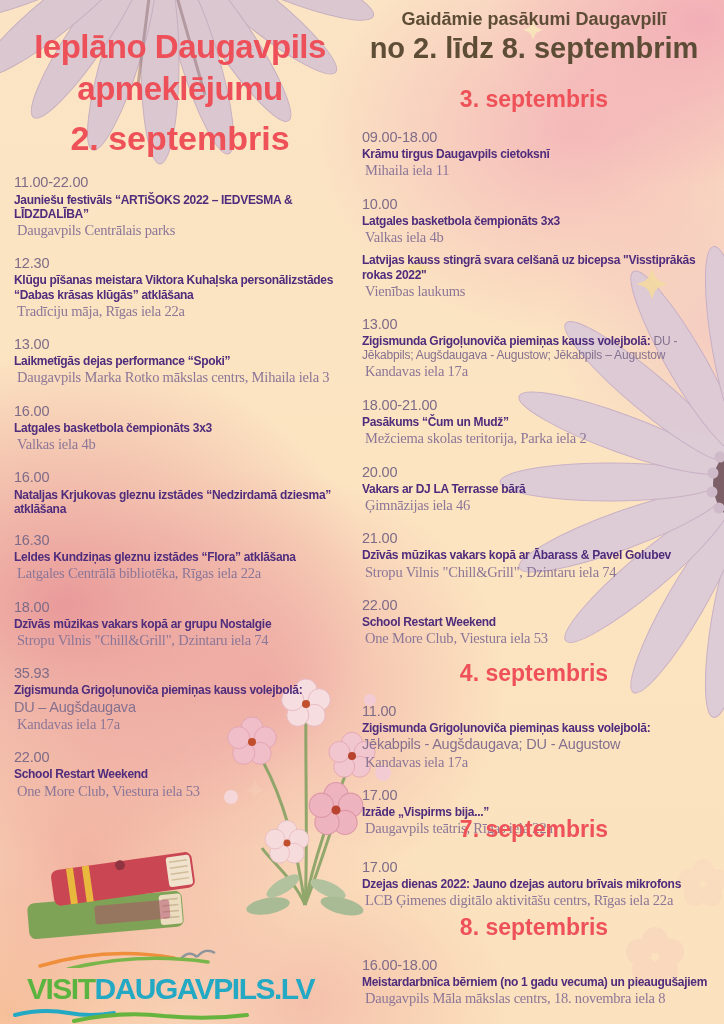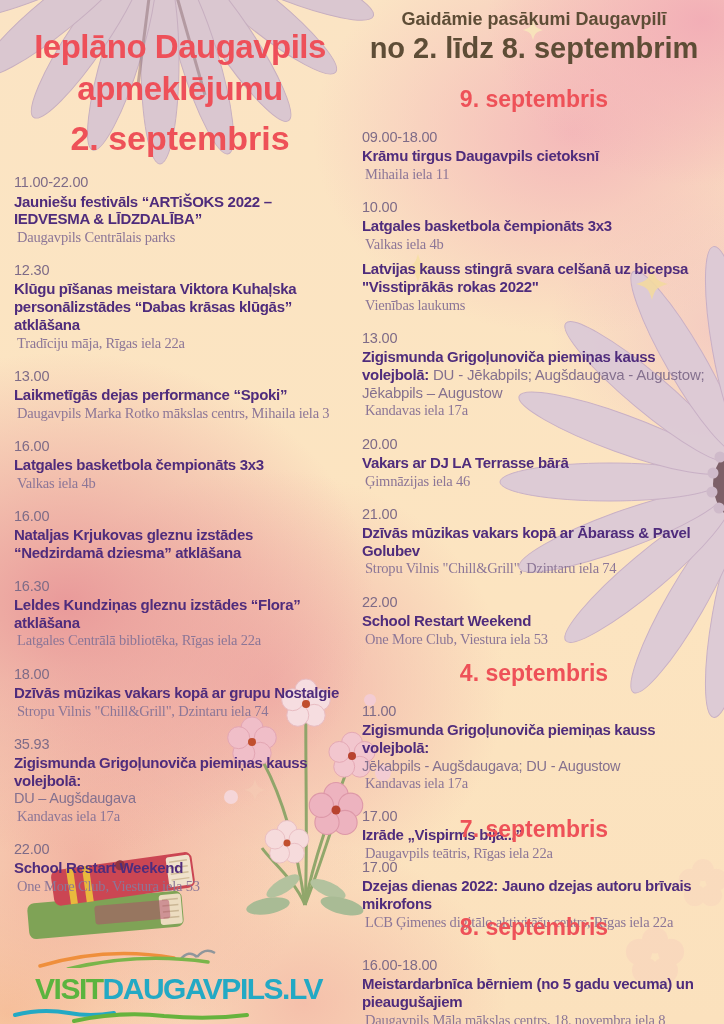--- a/index.html
+++ b/index.html
@@ -25,26 +25,26 @@
   .col-right .date-heading{font-size:23px;margin:0 0 6px 0;}
   .rh1{color:#5e4d36;font-size:18px;font-weight:700;text-align:center;line-height:1.25;margin-bottom:1px;}
   .rh2{color:#5e4d36;font-size:29px;font-weight:700;text-align:center;line-height:1.12;}
   .sec{position:absolute;left:0;width:356px;}
   .sec .ev-wrap{padding-left:6px;}
   .sec3{top:78px;} .sec4{top:652px;} .sec7{top:808px;} .sec8{top:906px;}
   .event{margin-bottom:13px;}
   .col-right .event{margin-bottom:7px;}
   .event.tight{margin-bottom:2px;}
   .ev-time{font-size:14.5px;color:#7e6b87;line-height:1.25;letter-spacing:-.2px;margin-bottom:1px;margin-top:15px;}
-  .ev-title{font-size:15px;color:#4f2c7c;font-weight:700;line-height:1.18;letter-spacing:-.3px;margin-bottom:1px;}
+  .ev-title{font-size:12px;color:#4f2c7c;font-weight:700;line-height:1.18;letter-spacing:-.3px;margin-bottom:1px;}
   .ev-inline{font-weight:400;color:#85718f;letter-spacing:-.2px;}
   .ev-detail{font-size:14.5px;color:#85718f;line-height:1.2;letter-spacing:-.2px;}
   .ev-loc{font-size:14.5px;color:#8c7697;line-height:1.2;letter-spacing:-.2px;padding-left:3px;font-family:Liberation Serif, serif;}
   .logo{position:absolute;left:12px;top:942px;width:310px;}
-  .logo-text{line-height:1;font-weight:800;font-size:30px;letter-spacing:-1.5px;margin:2px 0;text-align:right;}
+  .logo-text{line-height:1;font-weight:800;font-size:30px;letter-spacing:-1.5px;margin:2px 15px;}
   .logo-visit{color:#5bb43f;} .logo-rest{color:#23a9c4;}
 </style>
 </head>
 <body>
 
 <div class="poster">
 
   <svg class="decor" viewBox="0 0 724 1024">
     <defs>
       <g id="blossom5">
@@ -214,40 +214,45 @@
       <div class="ev-title">School Restart Weekend</div>
       <div class="ev-loc">One More Club, Viestura iela 53</div>
     </div>
   </div>
 
   <div class="col-right">
     <div class="rh1">Gaidāmie pasākumi Daugavpilī</div>
     <div class="rh2">no 2. līdz 8. septembrim</div>
 
     <div class="sec sec3">
-      <div class="date-heading">9. septembris</div>
+      <div class="date-heading">3. septembris</div>
       <div class="ev-wrap">
         <div class="event">
           <div class="ev-time">09.00-18.00</div>
           <div class="ev-title">Krāmu tirgus Daugavpils cietoksnī</div>
           <div class="ev-loc">Mihaila iela 11</div>
         </div>
         <div class="event">
           <div class="ev-time">10.00</div>
           <div class="ev-title">Latgales basketbola čempionāts 3x3</div>
           <div class="ev-loc">Valkas iela 4b</div>
         </div>
         <div class="event">
           <div class="ev-title">Latvijas kauss stingrā svara celšanā uz bicepsa "Visstiprākās rokas 2022"</div>
           <div class="ev-loc">Vienības laukums</div>
         </div>
         <div class="event">
           <div class="ev-time">13.00</div>
           <div class="ev-title"><span>Zigismunda Grigoļunoviča piemiņas kauss volejbolā:</span><span class="ev-inline"> DU - Jēkabpils; Augšdaugava - Augustow; Jēkabpils – Augustow</span></div>
           <div class="ev-loc">Kandavas iela 17a</div>
+        </div>
+        <div class="event">
+          <div class="ev-time">18.00-21.00</div>
+          <div class="ev-title">Pasākums “Čum un Mudž”</div>
+          <div class="ev-loc">Mežciema skolas teritorija, Parka iela 2</div>
         </div>
         <div class="event">
           <div class="ev-time">20.00</div>
           <div class="ev-title">Vakars ar DJ LA Terrasse bārā</div>
           <div class="ev-loc">Ģimnāzijas iela 46</div>
         </div>
         <div class="event">
           <div class="ev-time">21.00</div>
           <div class="ev-title">Dzīvās mūzikas vakars kopā ar Ābarass &amp; Pavel Golubev</div>
           <div class="ev-loc">Stropu Vilnis "Chill&amp;Grill", Dzintaru iela 74</div>
@@ -286,21 +291,21 @@
           <div class="ev-loc">LCB Ģimenes digitālo aktivitāšu centrs, Rīgas iela 22a</div>
         </div>
       </div>
     </div>
 
     <div class="sec sec8">
       <div class="date-heading">8. septembris</div>
       <div class="ev-wrap">
         <div class="event tight">
           <div class="ev-time">16.00-18.00</div>
-          <div class="ev-title">Meistardarbnīca bērniem (no 5 gadu vecuma) un pieaugušajiem</div>
+          <div class="ev-title">Meistardarbnīca bērniem (no 1 gadu vecuma) un pieaugušajiem</div>
           <div class="ev-loc">Daugavpils Māla mākslas centrs, 18. novembra iela 8</div>
         </div>
       </div>
     </div>
   </div>
 
   <div class="logo">
     <svg width="310" height="26" viewBox="0 0 310 26">
       <path d="M28,24 Q95,4 162,16" stroke="#ef8f3c" stroke-width="3.5" fill="none" stroke-linecap="round"></path>
       <path d="M56,27 Q125,10 196,20" stroke="#7ab54a" stroke-width="3.5" fill="none" stroke-linecap="round"></path>

